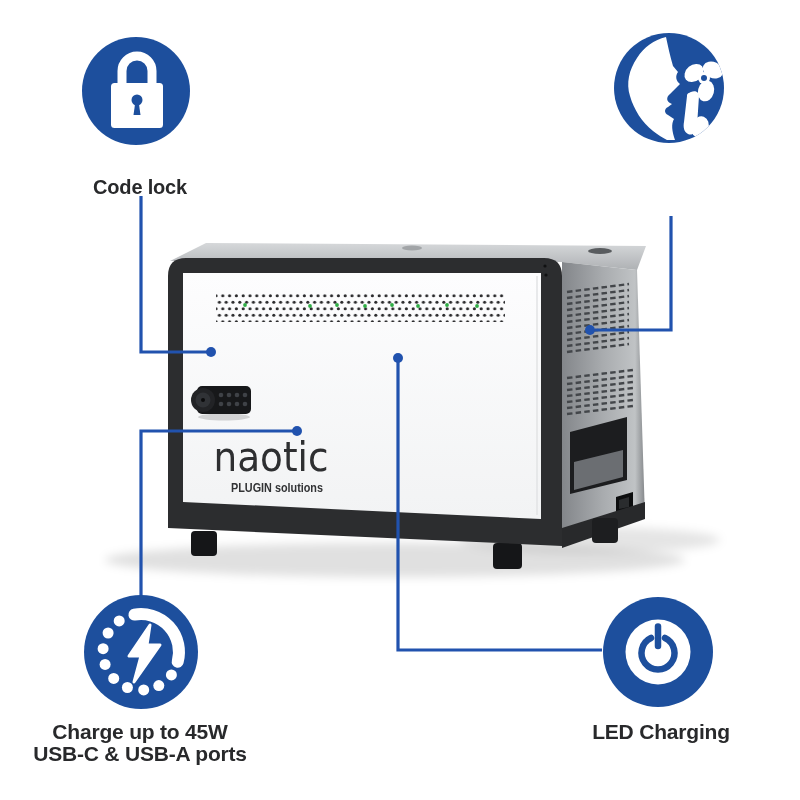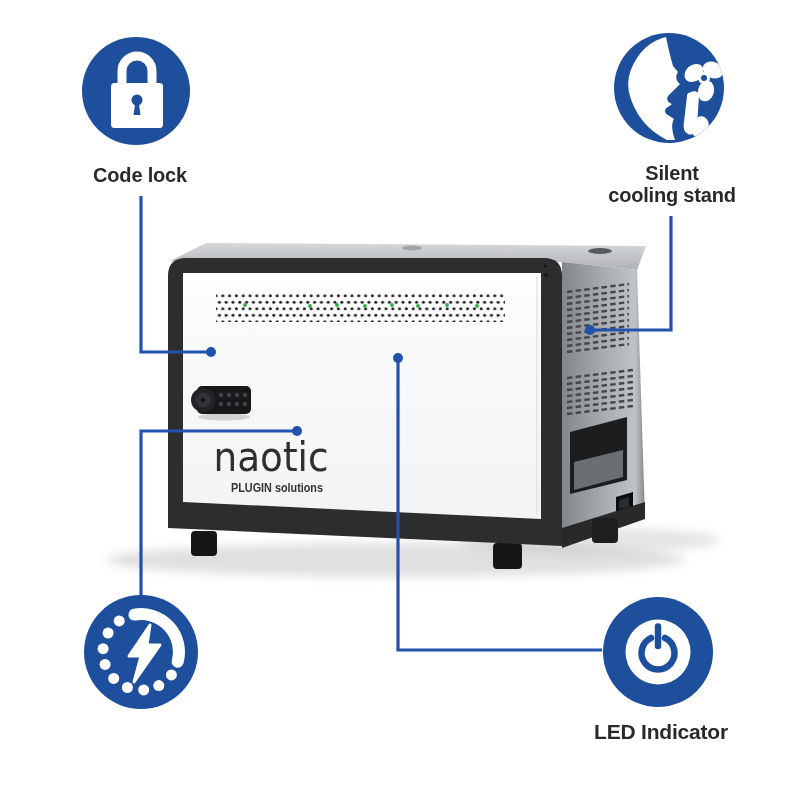--- a/index.html
+++ b/index.html
@@ -8,21 +8,21 @@
     font-family:"Liberation Sans",sans-serif;
   }
   .scene{position:absolute;left:0;top:0;width:800px;height:800px;}
   .icon{position:absolute;}
   .icon svg{display:block;width:100%;height:100%;}
   .label{
     position:absolute;text-align:center;color:#28292b;
     font-weight:700;letter-spacing:-0.2px;
   }
   .label span{display:block;}
-  .label-top{font-size:20px;line-height:22px;}
+  .label-top{font-size:20px;line-height:22px;margin-top:12px;}
   .label-bottom{font-size:21px;line-height:22px;}
   #label-code-lock{left:40px;top:164px;width:200px;}
   #label-silent{left:572px;top:162px;width:200px;}
   #label-charge{left:9px;top:721px;width:262px;}
   #label-led{left:561px;top:721px;width:200px;}
   #icon-code-lock{left:82px;top:37px;width:108px;height:108px;}
   #icon-silent{left:614px;top:33px;width:110px;height:110px;}
   #icon-charge{left:84px;top:595px;width:114px;height:114px;}
   #icon-led{left:603px;top:597px;width:110px;height:110px;}
 </style>
@@ -179,49 +179,49 @@
           <circle cx="90" cy="45" r="6"></circle>
         </g>
         <circle cx="90" cy="45" r="3" fill="#1d4f9d"></circle>
         <g fill="#ffffff">
           <path d="M77,59 C81,57 85,59 85,63 L83,93 C82,100 78,103 74,101 C70,99 69,94 70,89 L73,63 C73,60 75,60 77,59 Z"></path>
           <ellipse cx="86" cy="94" rx="8.5" ry="11" transform="rotate(20 86 94)"></ellipse>
         </g>
       </g>
     </svg>
   </div>
-  <div class="label label-top" id="label-silent">
-    <span>Silent</span>
-    <span>cooling stand</span>
-  </div>
 
   <div class="icon" id="icon-charge">
     <svg viewBox="0 0 114 114">
       <circle cx="57" cy="57" r="57" fill="#1d4f9d"></circle>
       <path d="M50.4,19.6 A38,38 0 0 1 93.7,66.8" fill="none" stroke="#ffffff" stroke-width="12" stroke-linecap="round"></path>
       <g fill="#ffffff">
         <circle cx="35.2" cy="25.9" r="5.5"></circle>
           <circle cx="24.1" cy="38.0" r="5.5"></circle>
         <circle cx="19.1" cy="53.7" r="5.5"></circle>
           <circle cx="21.1" cy="69.4" r="5.5"></circle>
         <circle cx="29.7" cy="83.4" r="5.5"></circle>
           <circle cx="43.4" cy="92.5" r="5.5"></circle>
         <circle cx="59.7" cy="94.9" r="5.5"></circle>
           <circle cx="74.8" cy="90.6" r="5.5"></circle>
         <circle cx="87.4" cy="79.9" r="5.5"></circle>
       </g>
       <path d="M66,30 L45,61 L57,61 L50,87 L76,50 L63,50 Z" fill="#ffffff" stroke="#ffffff" stroke-width="3" stroke-linejoin="round"></path>
     </svg>
   </div>
+  <div class="label label-bottom" id="label-charge">
+    <span>Charge up to 45W</span>
+    <span>USB-C &amp; USB-A ports</span>
+  </div>
 
   <div class="icon" id="icon-led">
     <svg viewBox="0 0 110 110">
       <circle cx="55" cy="55" r="55" fill="#1d4f9d"></circle>
       <circle cx="55" cy="55" r="32.5" fill="#ffffff"></circle>
       <path d="M48,41 A16.5,16.5 0 1 0 62,41" fill="none" stroke="#1d4f9d" stroke-width="6.5" stroke-linecap="round"></path>
       <line x1="55" y1="29.5" x2="55" y2="49" stroke="#1d4f9d" stroke-width="6.5" stroke-linecap="round"></line>
     </svg>
   </div>
   <div class="label label-bottom" id="label-led">
-    <span>LED Indicator</span>
+    <span>LED Charging</span>
   </div>
 
 </div>
 
 </body></html>

